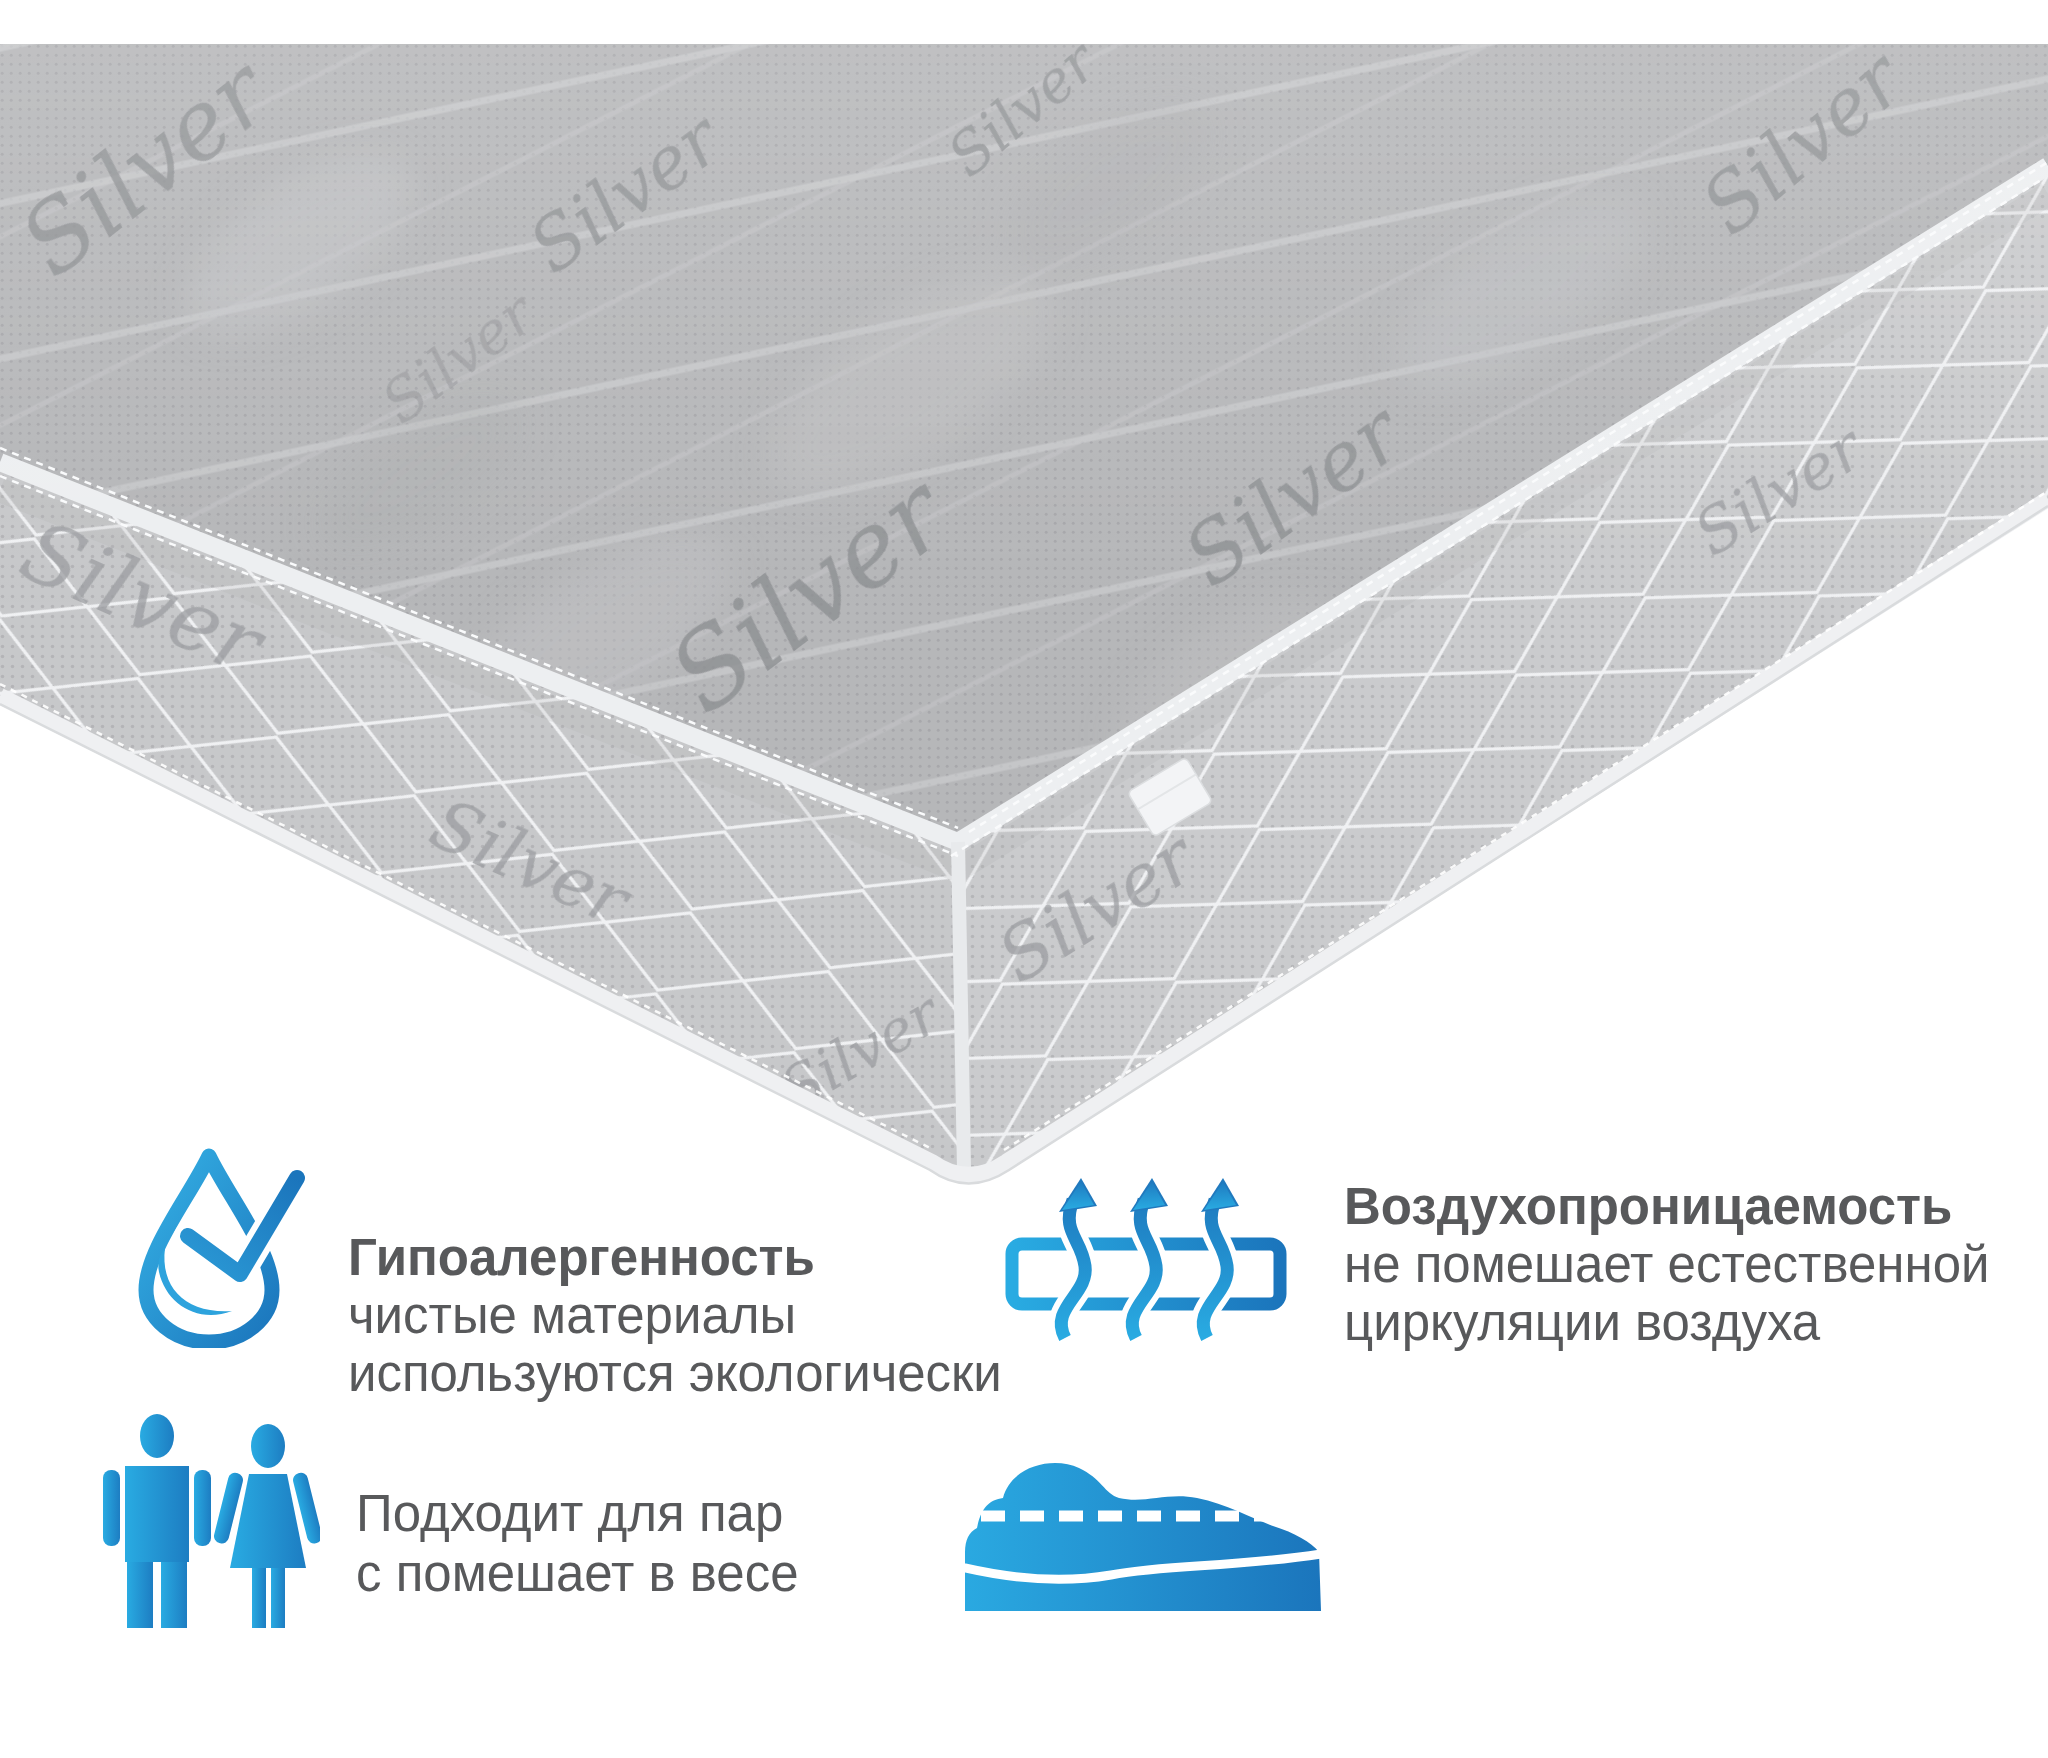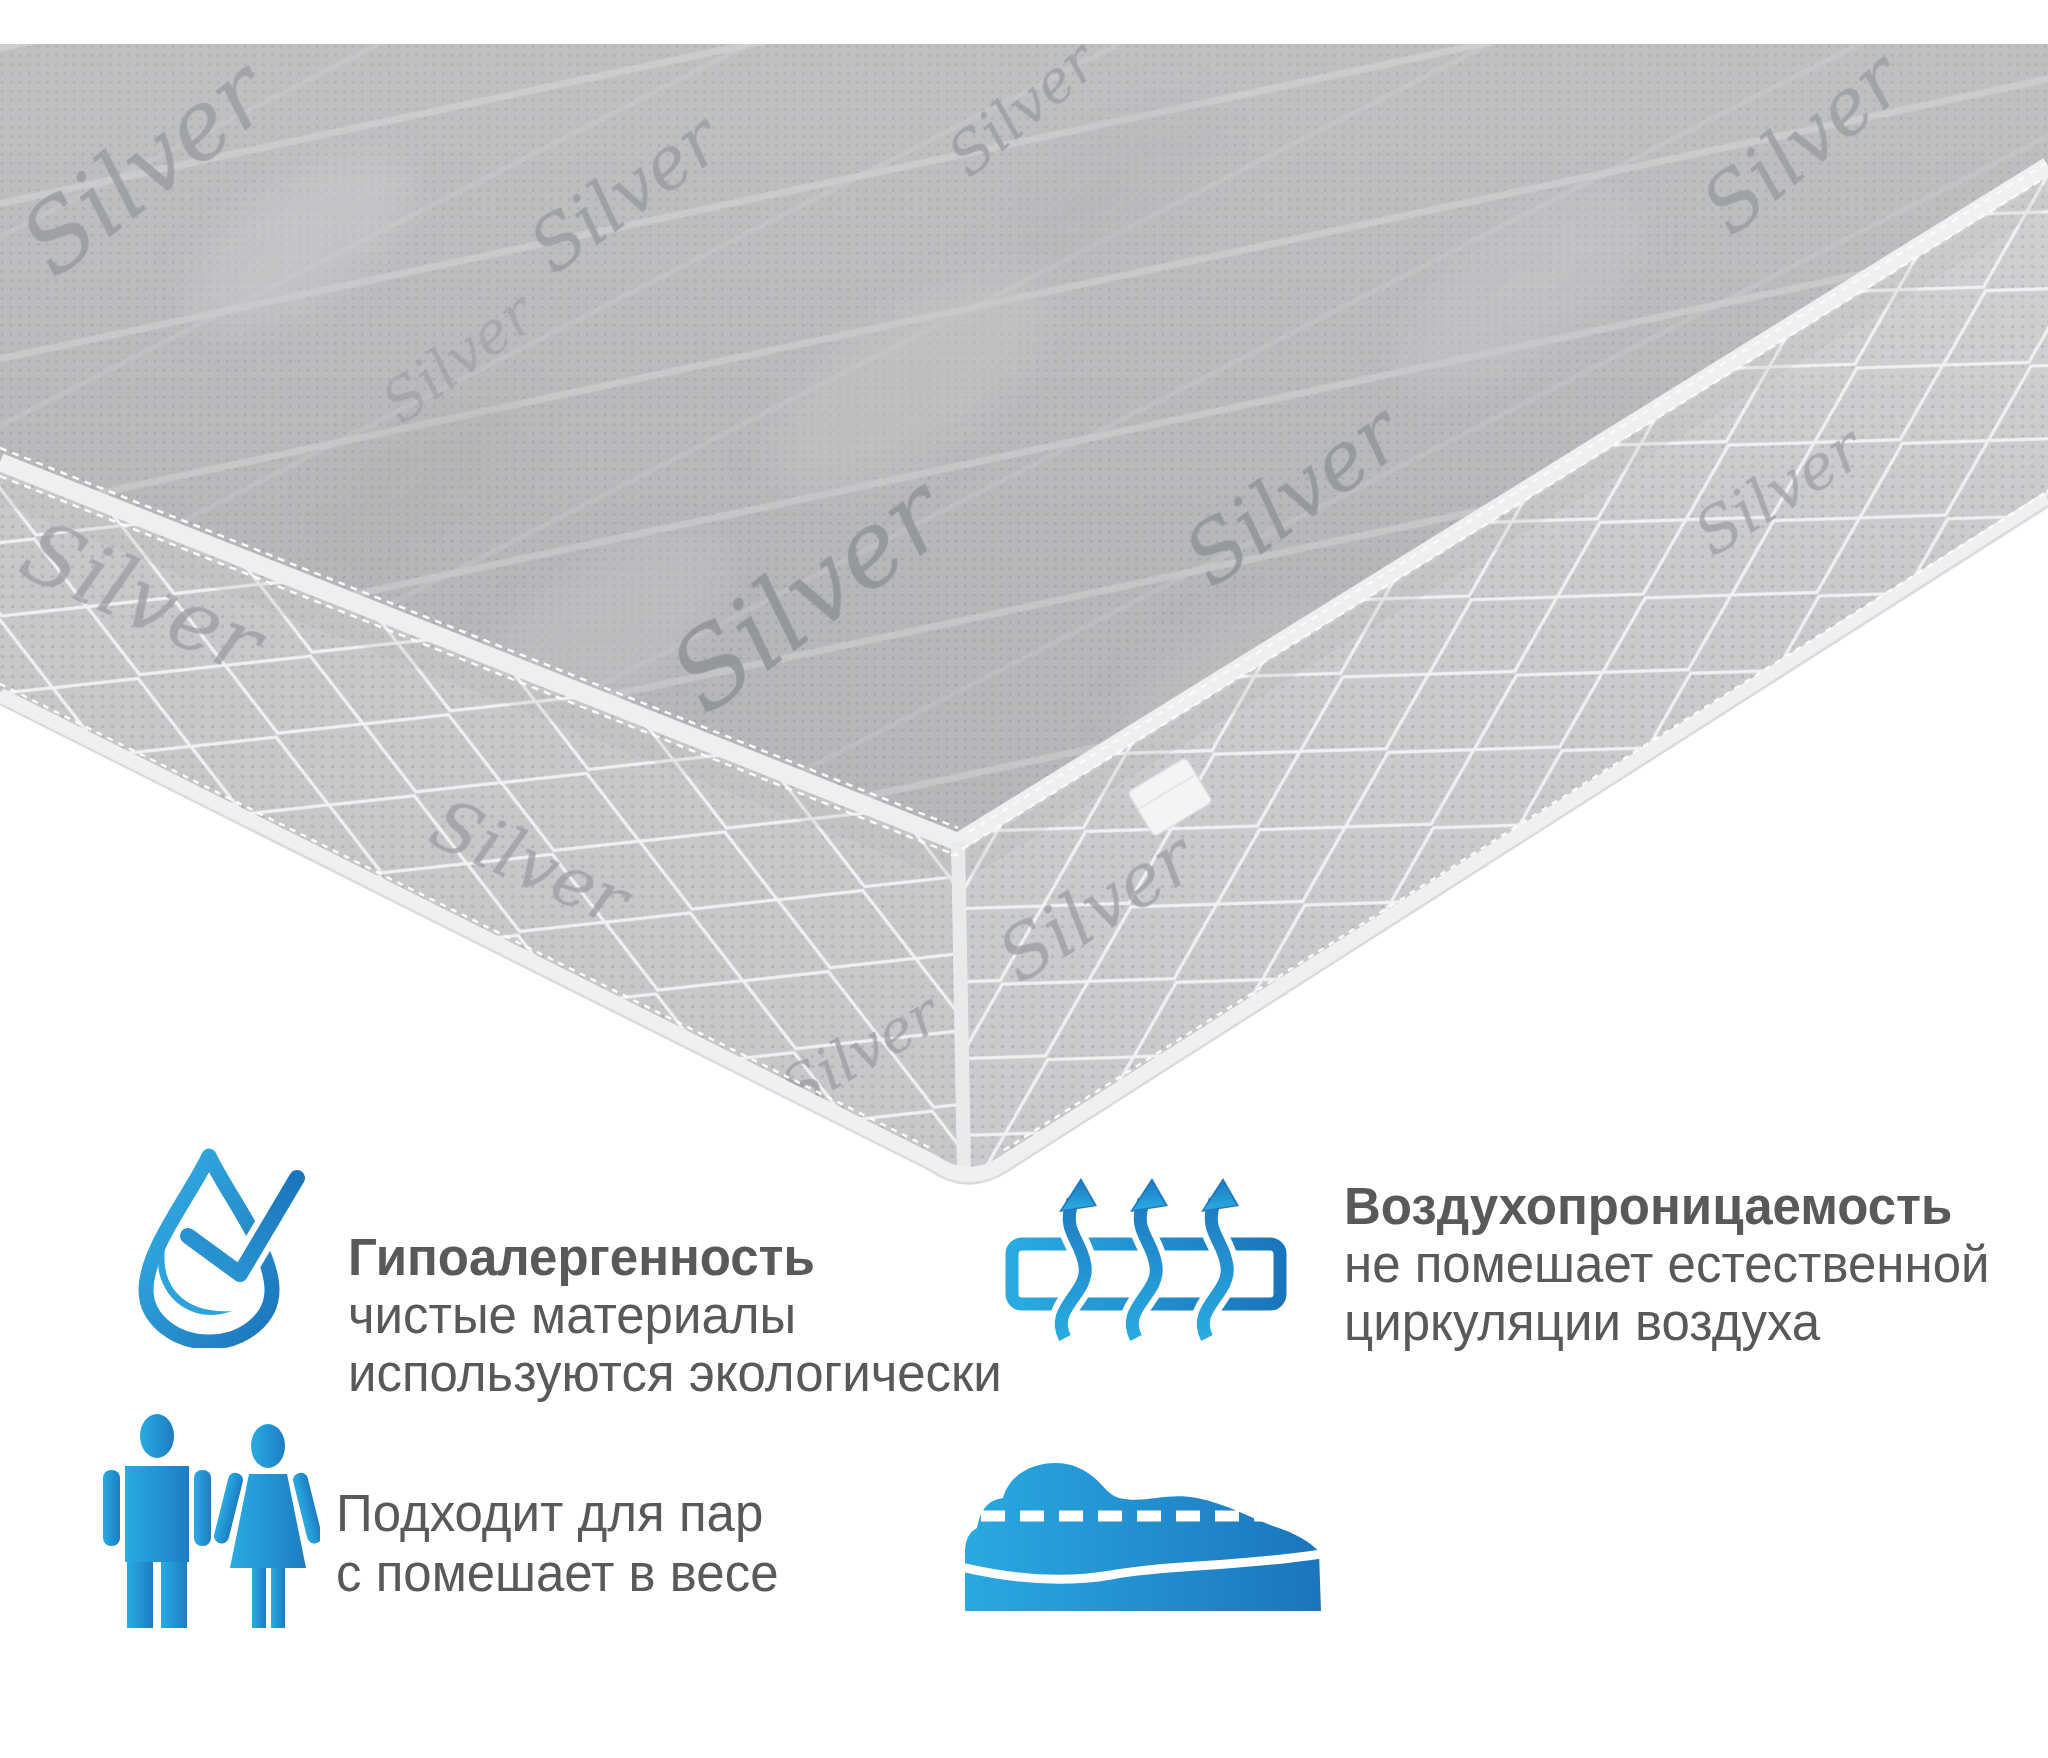--- a/index.html
+++ b/index.html
@@ -199,21 +199,21 @@
     <g fill="url(#gPpl)">
       <ellipse cx="168" cy="36" rx="17" ry="22"></ellipse>
       <path d="M149,64 L187,64 L206,158 L130,158 Z"></path>
       <rect x="121" y="62" width="15" height="72" rx="7" transform="rotate(14 128 98)"></rect>
       <rect x="200" y="62" width="15" height="72" rx="7" transform="rotate(-14 208 98)"></rect>
       <rect x="152" y="158" width="14" height="60"></rect>
       <rect x="171" y="158" width="14" height="60"></rect>
     </g>
   </svg>
 
-  <div class="feature-text ft-couples" style="left:336px;top:1440px;">
+  <div class="feature-text ft-couples" style="left:356px;top:1440px;">
     <div>Подходит для пар</div>
     <div>с помешает в весе</div>
   </div>
 
   <svg class="feature-icon" style="left:965px;top:1412px;" width="368" height="155" viewBox="0 0 368 155">
     <defs>
       <linearGradient id="gSleep" x1="0" y1="0" x2="1" y2="0">
         <stop offset="0" stop-color="#2aa9e1"></stop>
           <stop offset="1" stop-color="#1b75bc"></stop>
       </linearGradient>

